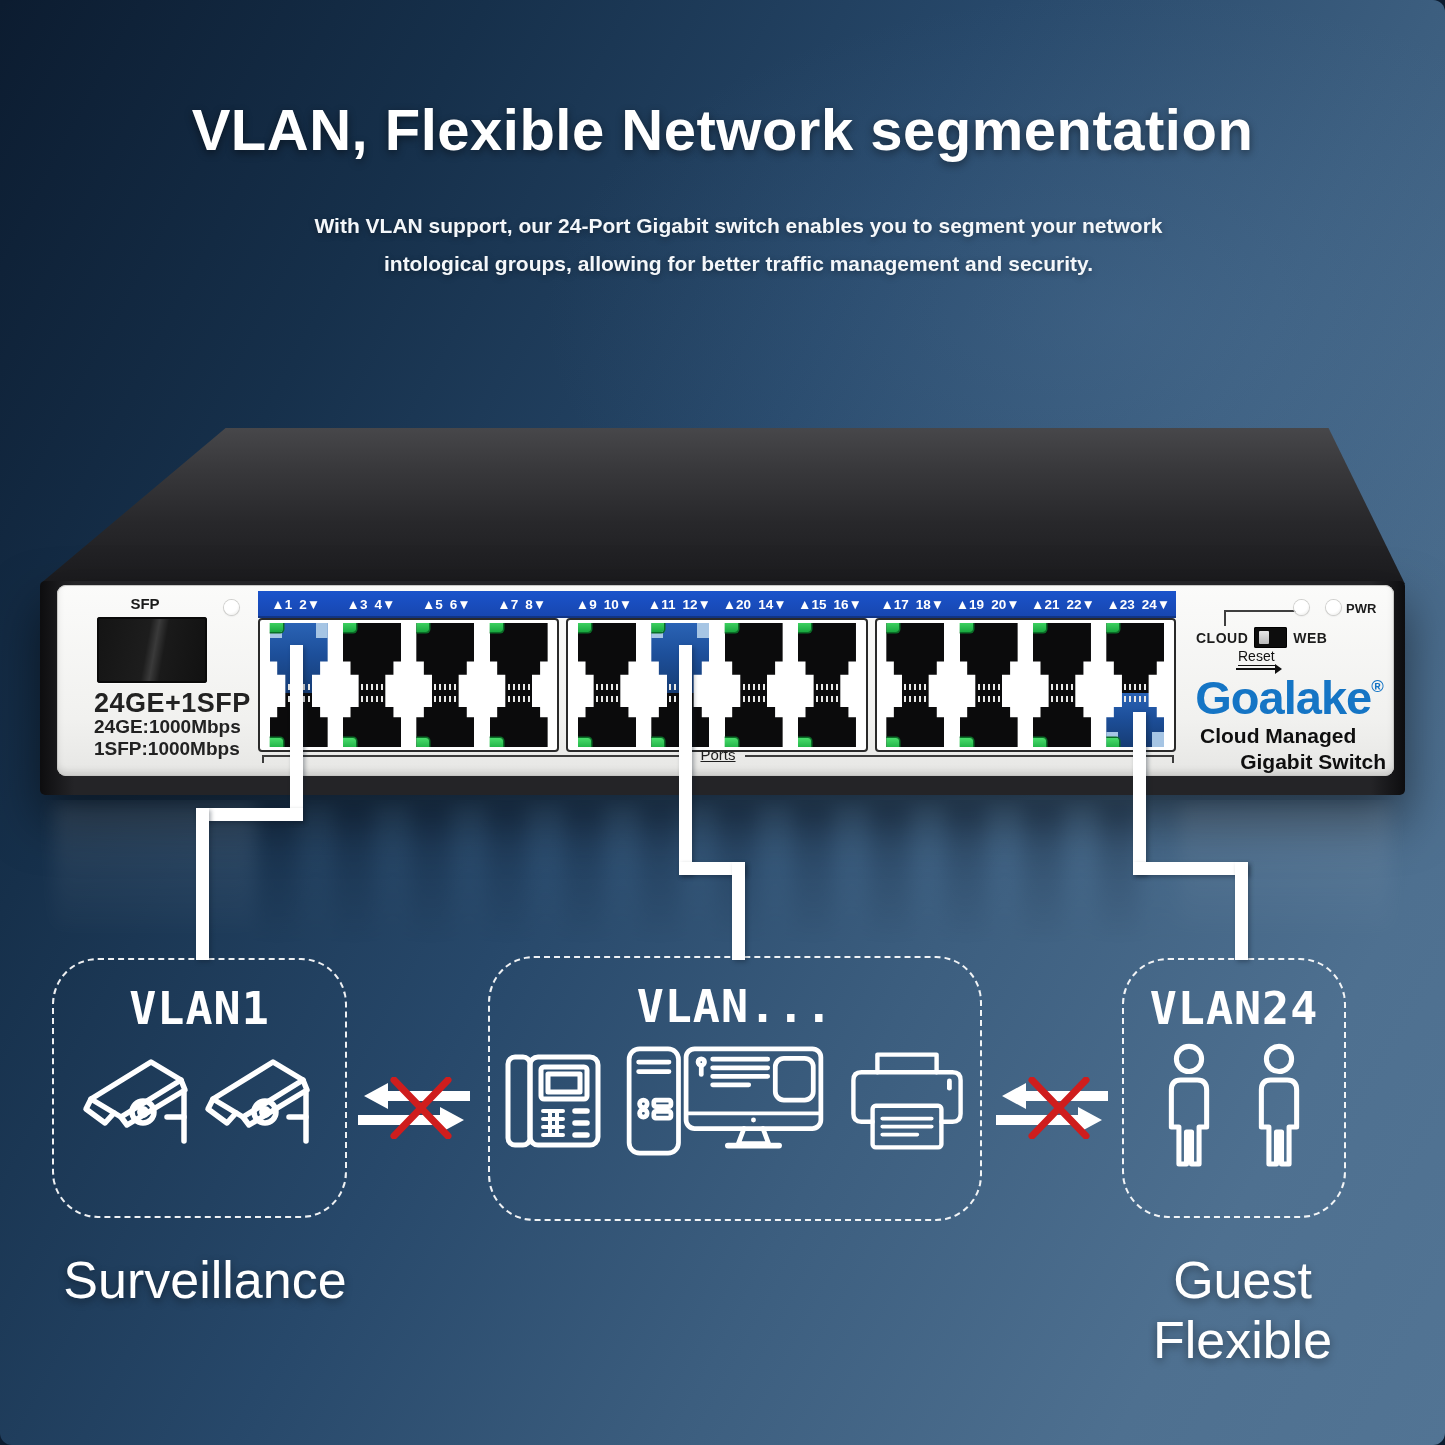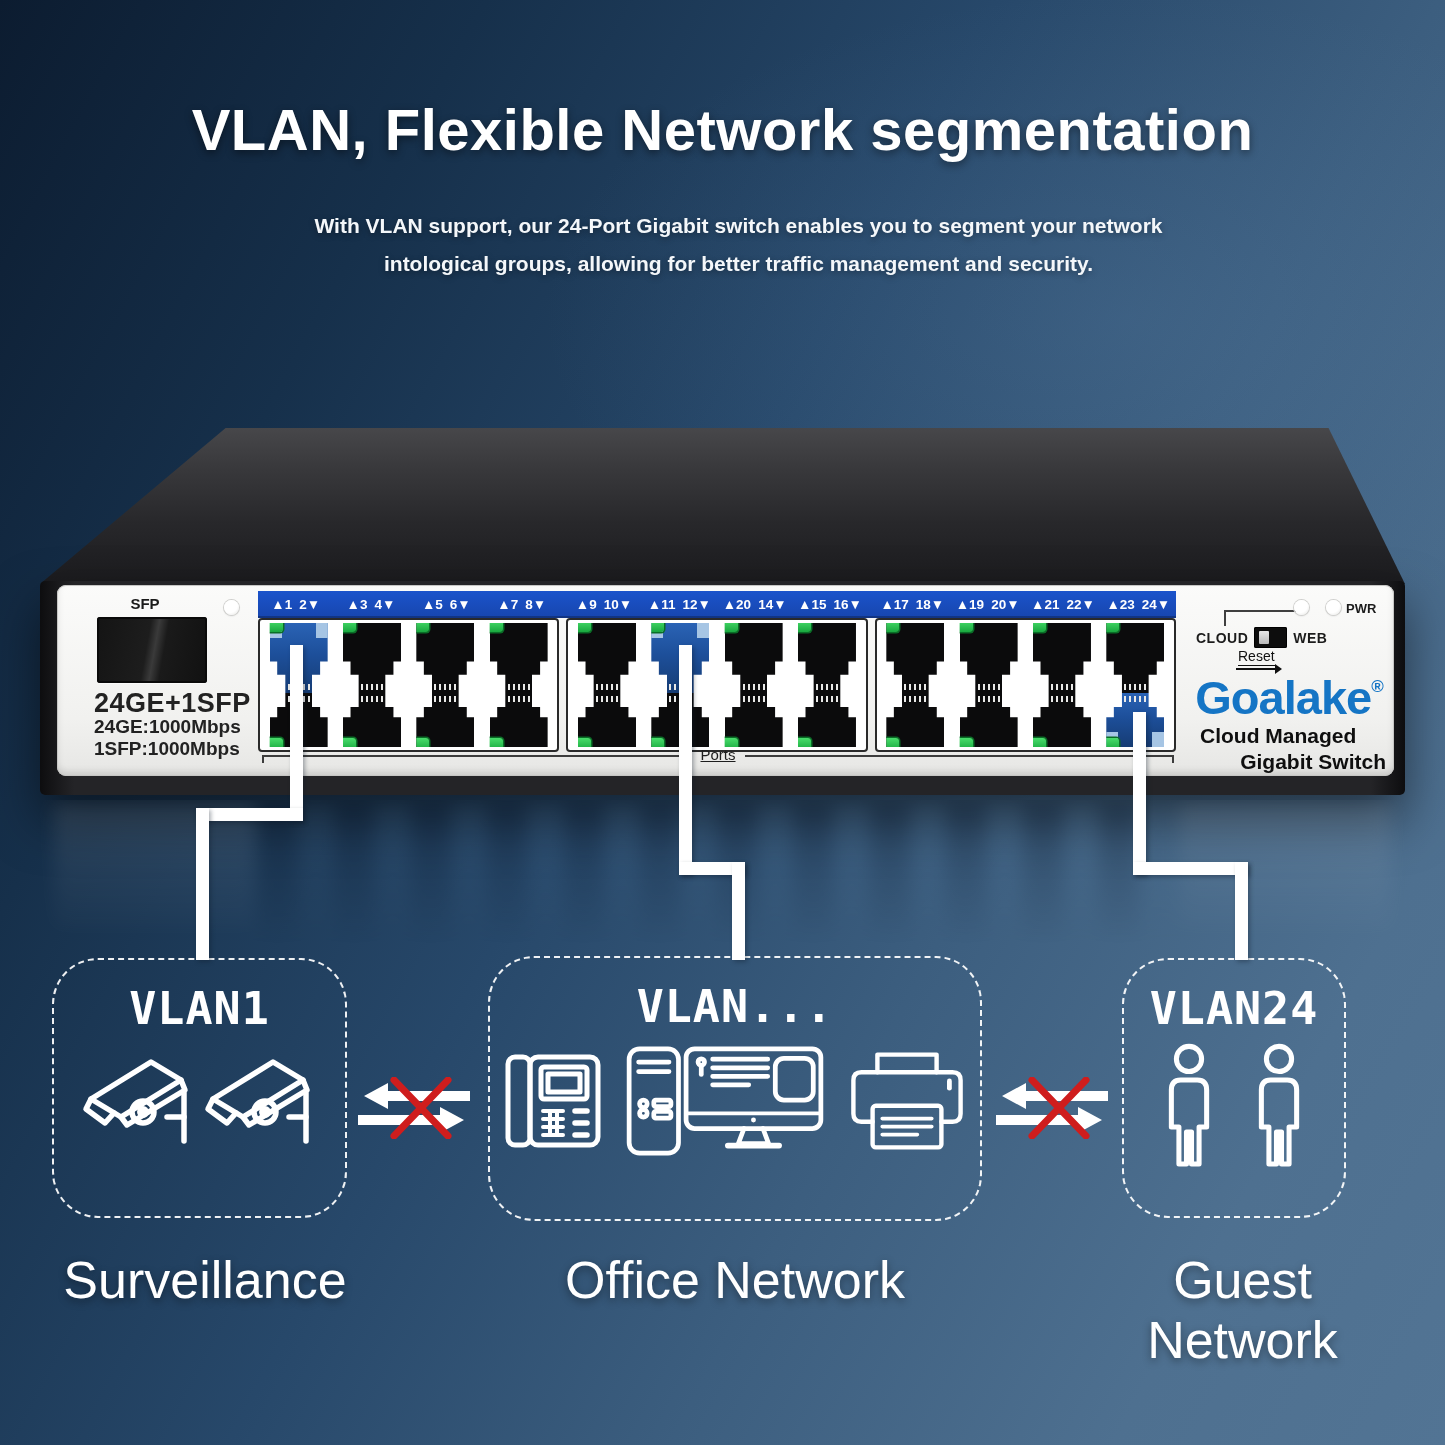--- a/index.html
+++ b/index.html
@@ -2,20 +2,21 @@
 <html style="--accent-blue: #1b53cb; --brand-blue: #1575c5; --led-green: #19a83f; --cross-red: #cf1d1d; --port-blue: #1d4f9a;"><head>
 <meta charset="utf-8">
 <style>
   html,body{margin:0;padding:0;background:#0c1c30;}
   .stage{
     position:relative;width:1445px;height:1445px;overflow:hidden;
     font-family:"Liberation Sans",sans-serif;
     background:
       radial-gradient(ellipse 900px 500px at 78% 22%, rgba(90,130,170,.22), transparent 65%),
       linear-gradient(118deg,#0c1c30 0%,#16304b 22%,#27486a 45%,#3c5e7f 65%,#4e7090 85%,#527494 100%);
+    border-radius: 12px;
   }
   [data-name]{box-sizing:border-box;}
 
   
   .title{position:absolute;left:0;top:96px;width:100%;text-align:center;
     font-size:58px;font-weight:700;color:#fff;letter-spacing:.5px;
     text-shadow:0 3px 9px rgba(0,0,0,.45);}
   .subtitle{position:absolute;left:16px;top:207px;width:100%;text-align:center;
     font-size:21px;font-weight:700;color:#f4f7fa;line-height:38px;
     text-shadow:0 2px 6px rgba(0,0,0,.35);}
@@ -484,16 +485,15 @@
   <svg class="no-traffic nt-2" data-name="blocked-traffic-arrows-icon" width="112" height="62" viewBox="0 0 112 62">
     <polygon points="112,14 30,14 30,6 6,19 30,32 30,24 112,24" fill="#fff"></polygon>
     <polygon points="0,38 82,38 82,30 106,43 82,56 82,48 0,48" fill="#fff"></polygon>
     <g stroke="var(--cross-red,#cf1d1d)" stroke-width="7" stroke-linecap="round">
       <line x1="36" y1="3" x2="90" y2="59"></line>
         <line x1="90" y1="3" x2="36" y2="59"></line>
     </g>
   </svg>
 
   <div class="net-label nl-1" data-name="surveillance-label">Surveillance</div>
-  <div class="net-label nl-2" data-name="office-network-label">Office Network</div>
-  <div class="net-label nl-3" data-name="guest-network-label">Guest Network</div>
+  <div class="net-label nl-3" data-name="guest-network-label">Guest Flexible</div>
 
 </div>
 
 </body></html>

